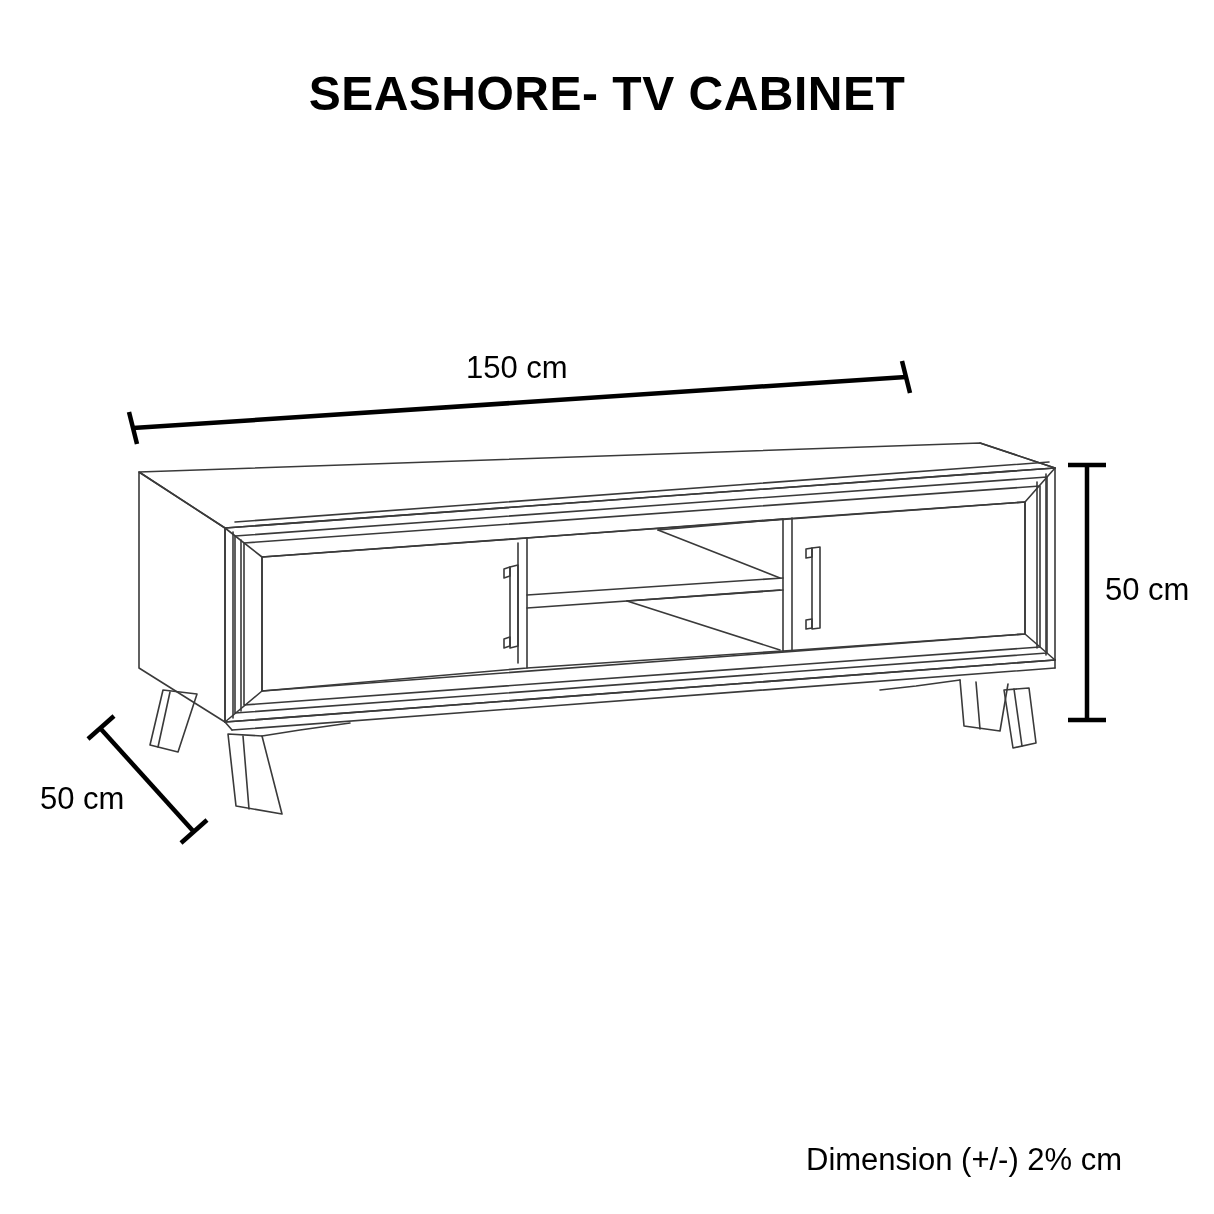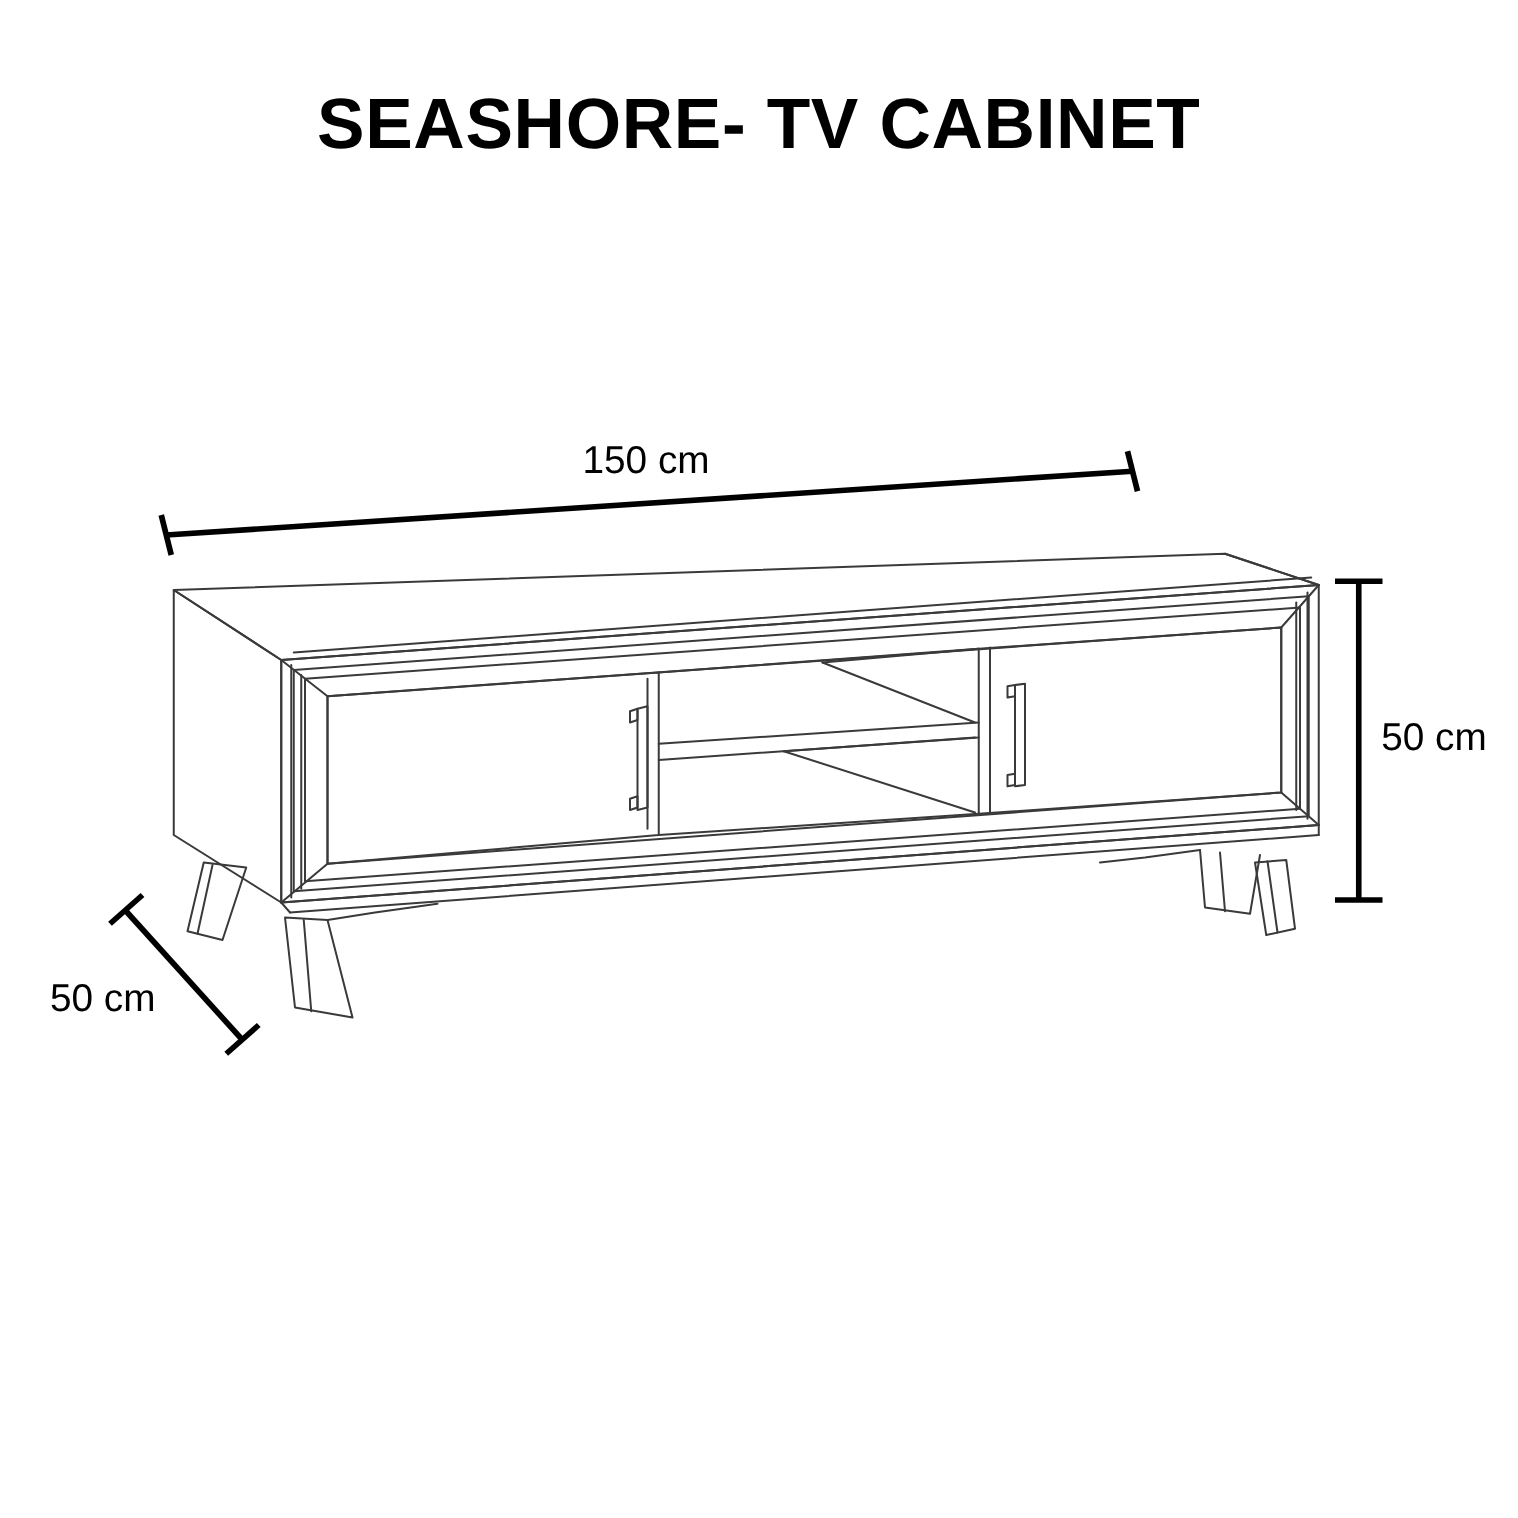--- a/index.html
+++ b/index.html
@@ -20,21 +20,21 @@
     inset: 0;
     width: 1214px;
     height: 1214px;
   }
   .title-text {
     position: absolute;
     top: 66px;
     left: 0;
     width: 1214px;
     text-align: center;
-    font-size: 57px;
+    font-size: 48px;
     font-weight: bold;
     letter-spacing: 0.5px;
     white-space: nowrap;
   }
   .note-text {
     position: absolute;
     left: 806px;
     top: 1142px;
     font-size: 31px;
     white-space: nowrap;
@@ -172,14 +172,15 @@
       <line x1="181" y1="843" x2="207" y2="820"></line>
     </g>
   </svg>
 
   <div class="dim-label dim-width">150 cm</div>
 
   <div class="dim-label dim-height">50 cm</div>
 
   <div class="dim-label dim-depth">50 cm</div>
 
+  <div class="note-text">Dimension (+/-) 2% cm</div>
 
 </div>
 
 </body></html>

